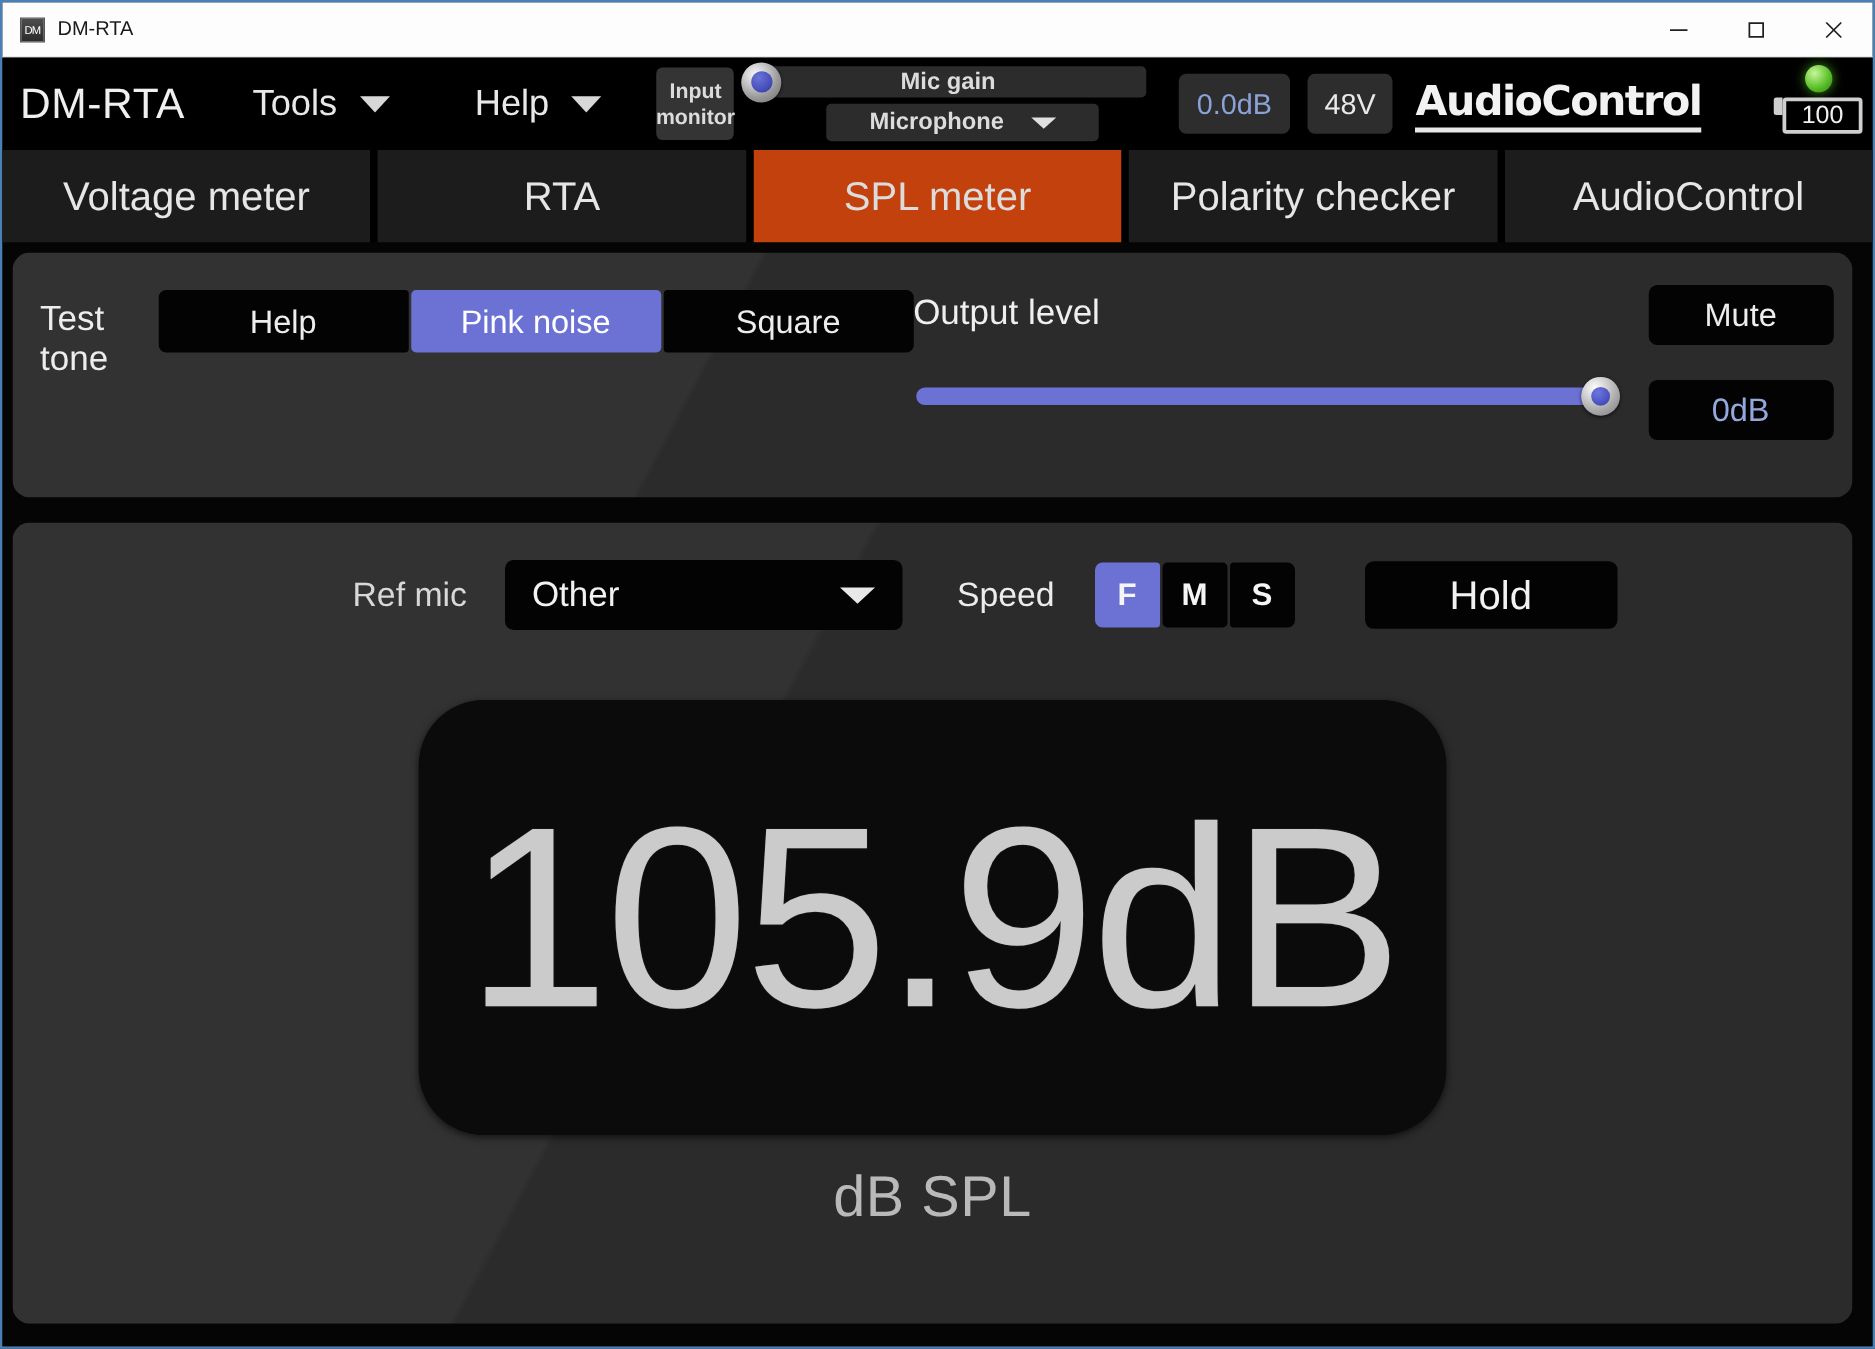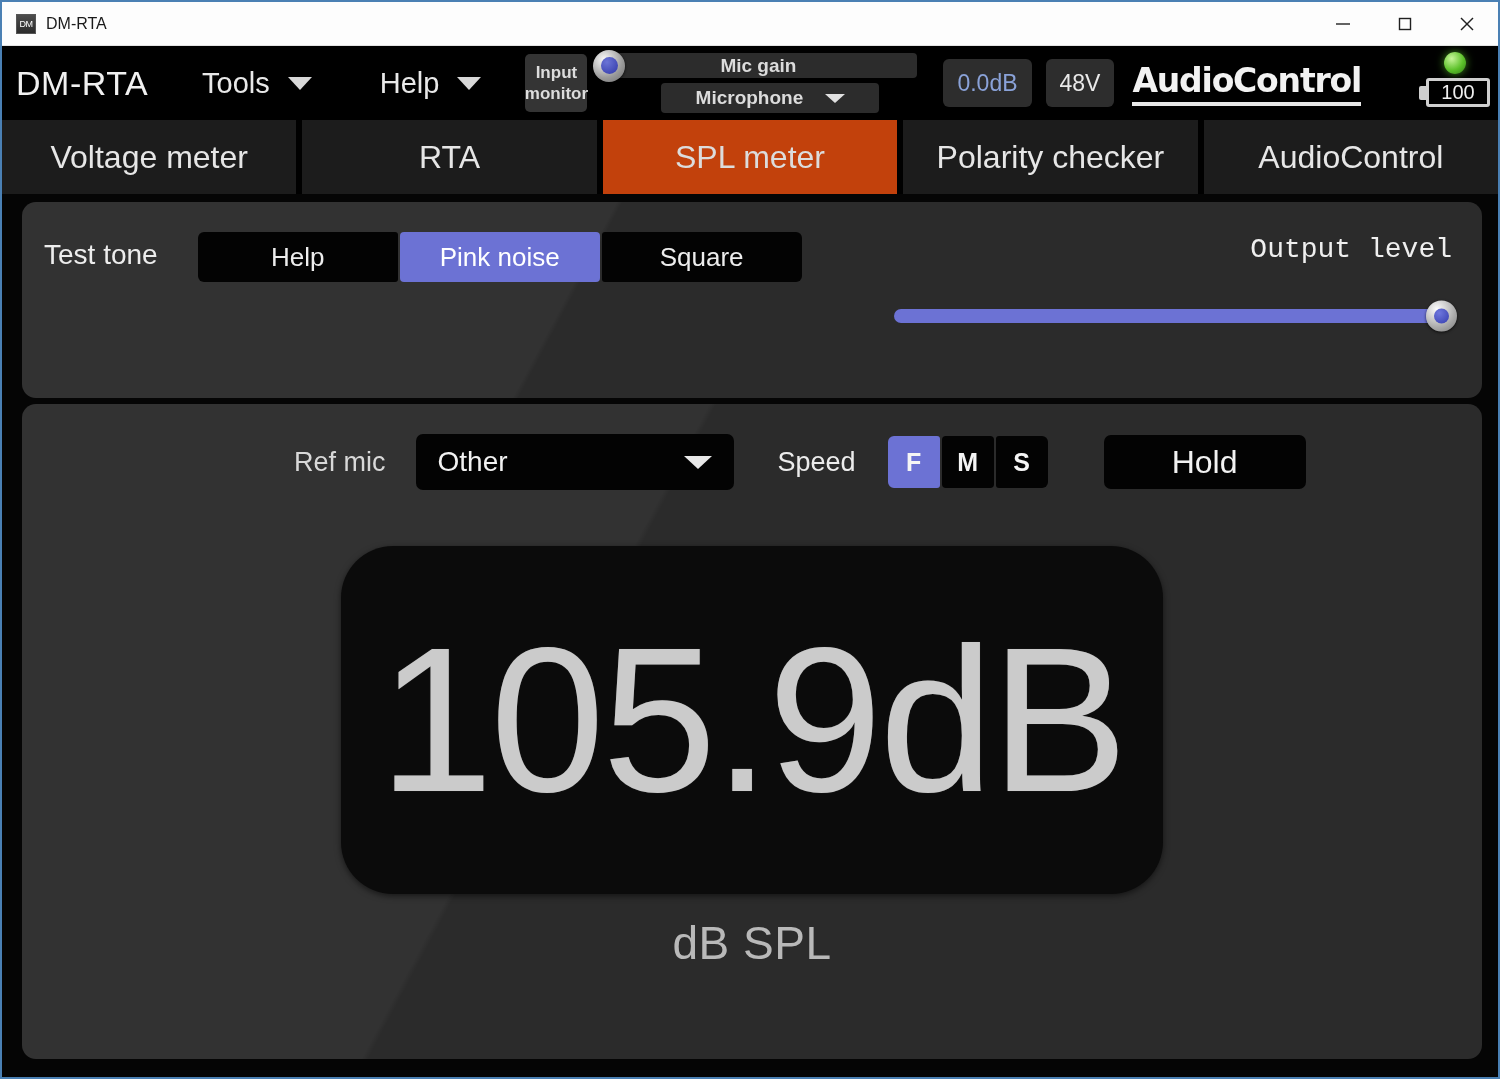--- a/index.html
+++ b/index.html
@@ -132,21 +132,21 @@
     position: absolute; right: 8px; top: 6px;
     display: flex; flex-direction: column; align-items: center;
   }
   .led {
     width: 22px; height: 22px; border-radius: 50%;
     background: radial-gradient(circle at 35% 30%, #c8f59a, #5cc12a 55%, #2f7a15);
     box-shadow: 0 0 9px rgba(90,200,40,.7);
   }
   .batt {
     margin-top: 4px;
-    display: flex; align-items: center;
+    display: flex; align-items: flex-start;
   }
   .batt-tip {
     width: 7px; height: 14px; background: #cfcfcf; border-radius: 2px 0 0 2px;
   }
   .batt-body {
     width: 64px; height: 29px; border: 3px solid #cfcfcf; border-radius: 3px;
     color: #f0f0f0; font-size: 20px;
     display: flex; align-items: center; justify-content: center;
   }
 
@@ -160,22 +160,22 @@
     flex: 1;
     background: #1c1c1c;
     color: #e6e6e6; font-size: 32px;
     display: flex; align-items: center; justify-content: center;
   }
   .tab.active { background: #c2410c; color: #dcdcdc; }
 
   
   .body {
     flex: 1; background: #050505;
-    padding: 8px 16px 18px 20px;
-    display: flex; flex-direction: column; gap: 6px; text-align: right;
+    padding: 8px 16px 18px 8px;
+    display: flex; flex-direction: column; gap: 20px;
   }
 
   .panel {
     background:
       linear-gradient(118deg, rgba(255,255,255,0.035) 0%, rgba(255,255,255,0.035) 38%, rgba(255,255,255,0.0) 38.4%, rgba(255,255,255,0.0) 100%),
       #2b2b2b;
     border-radius: 14px;
     position: relative;
   }
 
@@ -190,21 +190,20 @@
     display: flex; align-items: center; justify-content: center;
     border-radius: 4px;
   }
   .seg:first-child { border-radius: 6px 3px 3px 6px; }
   .seg:last-child  { border-radius: 3px 6px 6px 3px; }
   .seg.active { background: #6c72d4; color: #ffffff; }
 
   .tone-right {
     margin-left: auto; display: flex; gap: 28px;
     padding-right: 8px;
-    font-family: Liberation Mono, monospace;
   }
   .out-col {
     display: flex; flex-direction: column; justify-content: flex-start;
     width: 560px; padding-top: 14px;
   }
   .out-label { color: #efefef; font-size: 28px; margin-bottom: 44px; }
   .out-slider {
     position: relative; height: 14px; margin: 0 4px 0 2px;
   }
   .out-track {
@@ -390,20 +389,24 @@
 
       <div class="tone-right">
         <div class="out-col">
           <div class="out-label">Output level</div>
           <div class="out-slider">
             <div class="out-track"></div>
             <div class="out-knob">
                 <i></i>
               </div>
           </div>
+        </div>
+        <div class="btn-col">
+          <div class="dark-btn">Mute</div>
+          <div class="dark-btn accentText">0dB</div>
         </div>
       </div>
     </div>
 
     <div class="panel panel-spl">
 
       <div class="spl-controls">
         <div class="lbl-refmic">Ref mic</div>
         <div class="refmic-select">
           <span>Other</span>

